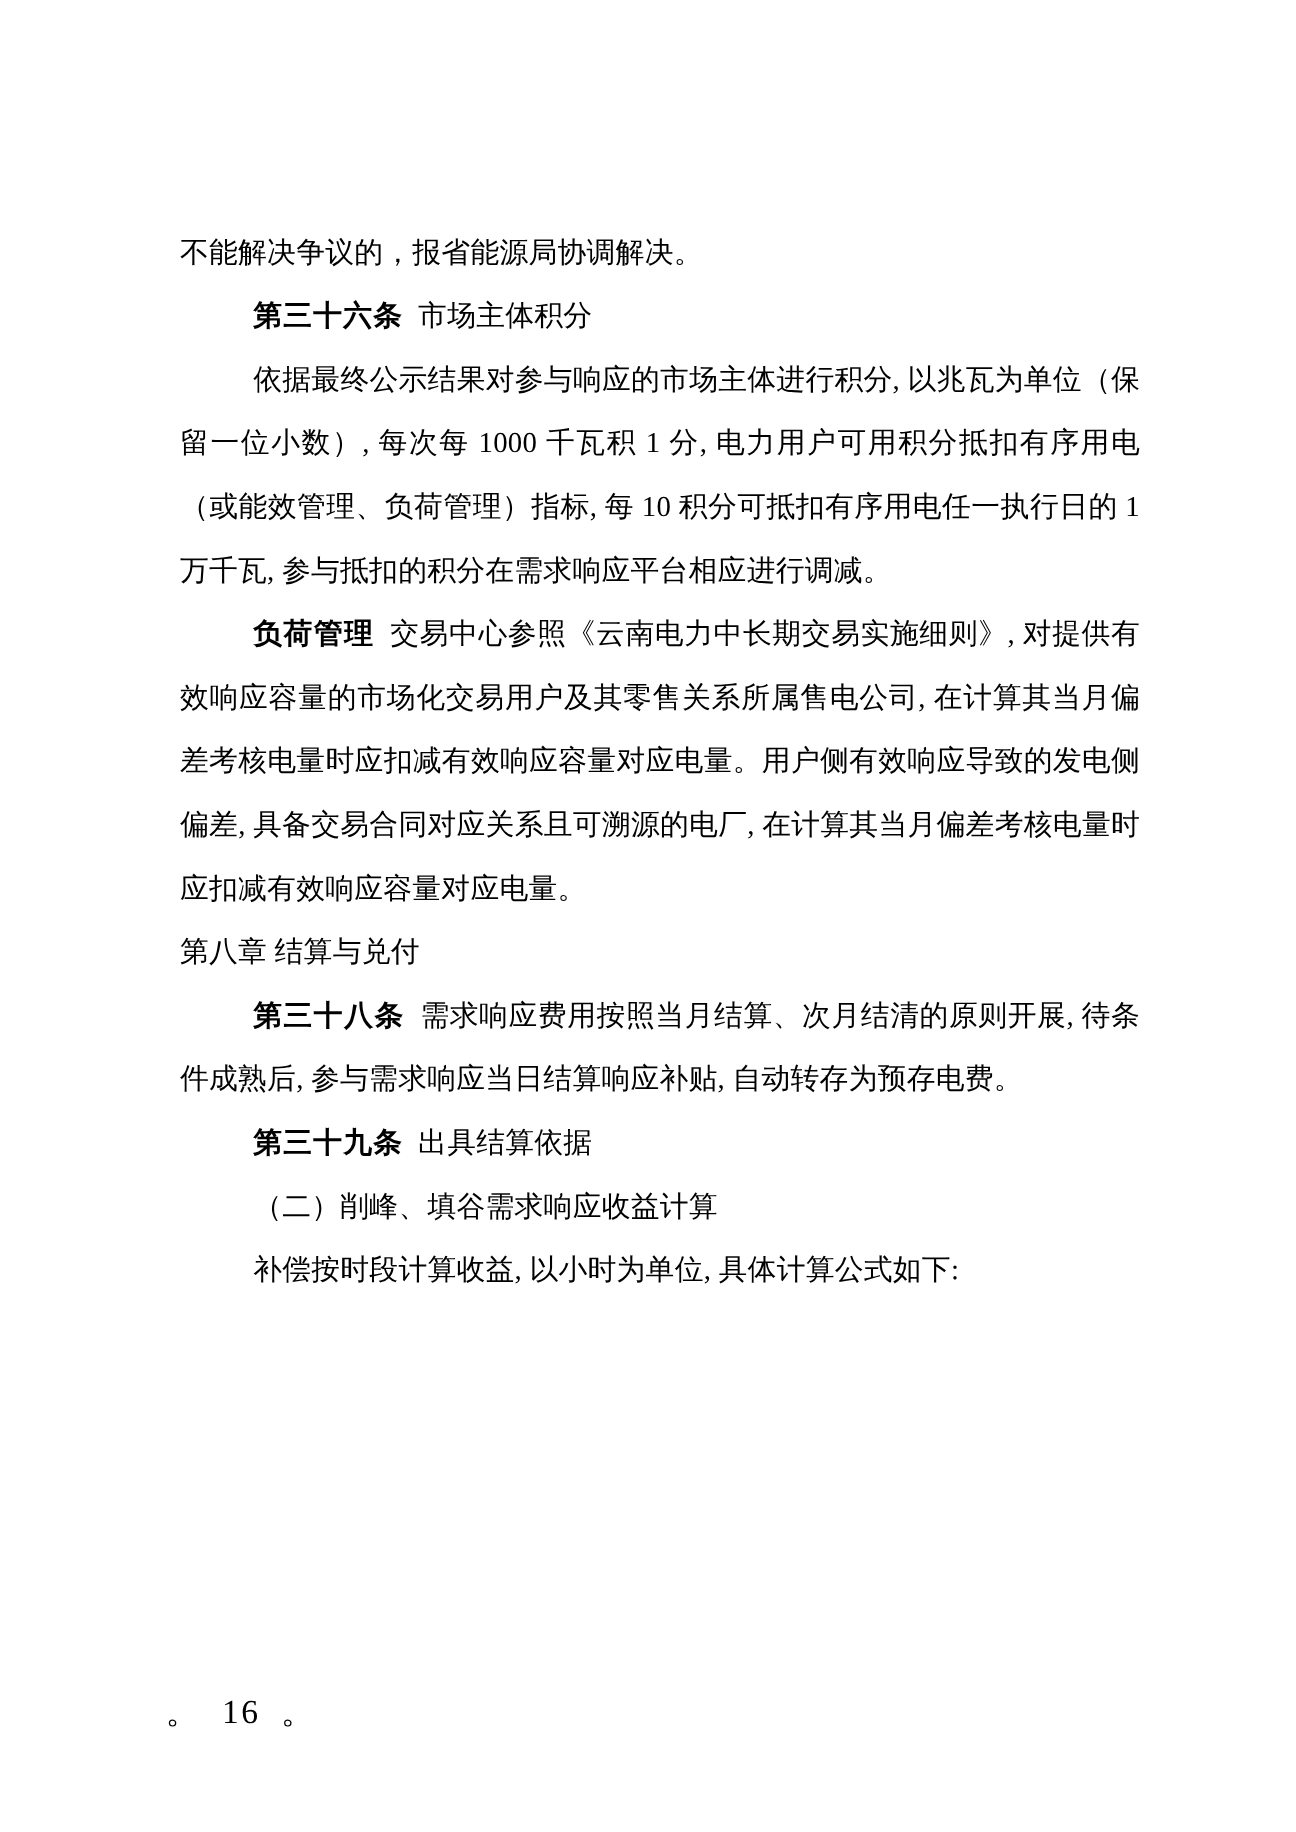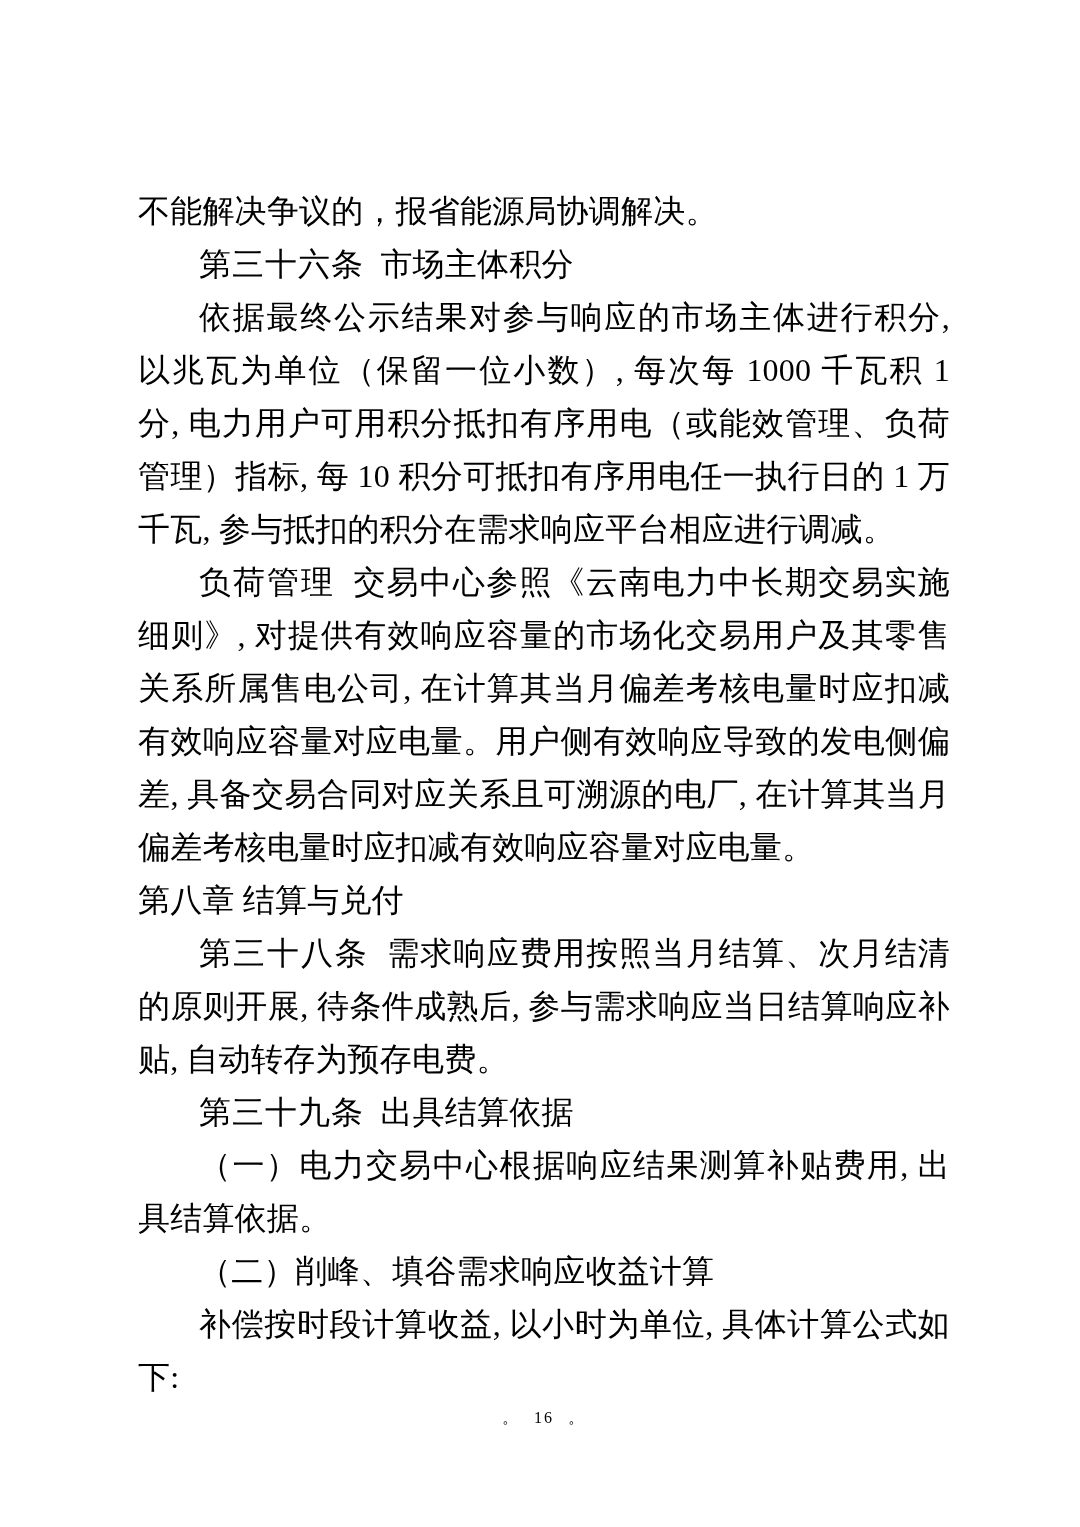--- a/index.html
+++ b/index.html
@@ -17,53 +17,52 @@
     box-sizing: border-box;
     overflow: hidden;
   }
   .content {
     position: absolute;
     left: 138px;
     top: 185px;
     width: 812px;
   }
   p {
-    margin: 0 0 0 0;
-    font-size: 32px;
+    margin: 0 0 0 12px;
+    font-size: 24px;
     line-height: 53px;
     text-align: justify;
     text-justify: inter-ideograph;
     letter-spacing: 0.2px;
   }
   .indent {
     text-indent: 61px;
   }
   .noindent {
     text-indent: 0;
   }
   .center {
     text-align: left;
     text-indent: 0;
   }
   .bold {
     font-weight: normal;
   }
   .art-head {
-    font-weight: normal;
+    font-weight: bold;
     letter-spacing: 1px;
   }
   .footer {
     position: absolute;
     left: 138px;
     top: 1408px;
     width: 812px;
-    font-size: 16px;
+    font-size: 28px;
     color: #000;
     letter-spacing: 2px;
-    text-align: center;
   }
   .pagenum {
     display: inline-block;
   }
 </style>
 </head>
 <body>
 
 <div class="page">
   <div class="content">
@@ -83,21 +82,20 @@
     <p class="center">第八章 结算与兑付</p>
 
     <p class="indent">
       <span class="art-head">第三十八条</span><span>&nbsp;&nbsp;</span><span>需求响应费用按照当月结算、次月结清的原则开展, 待条件成熟后, 参与需求响应当日结算响应补贴, 自动转存为预存电费。</span>
     </p>
 
     <p class="indent">
       <span class="art-head">第三十九条</span><span>&nbsp;&nbsp;</span><span class="bold">出具结算依据</span>
     </p>
 
-    <p class="indent">（一）电力交易中心根据响应结果测算补贴费用, 出具结算依据。</p>
 
     <p class="indent">（二）削峰、填谷需求响应收益计算</p>
 
     <p class="indent">补偿按时段计算收益, 以小时为单位, 具体计算公式如下:</p>
 
   </div>
 
   <div class="footer">
     <span>。</span>
     <span class="pagenum" style="margin:0 8px;">16</span>

